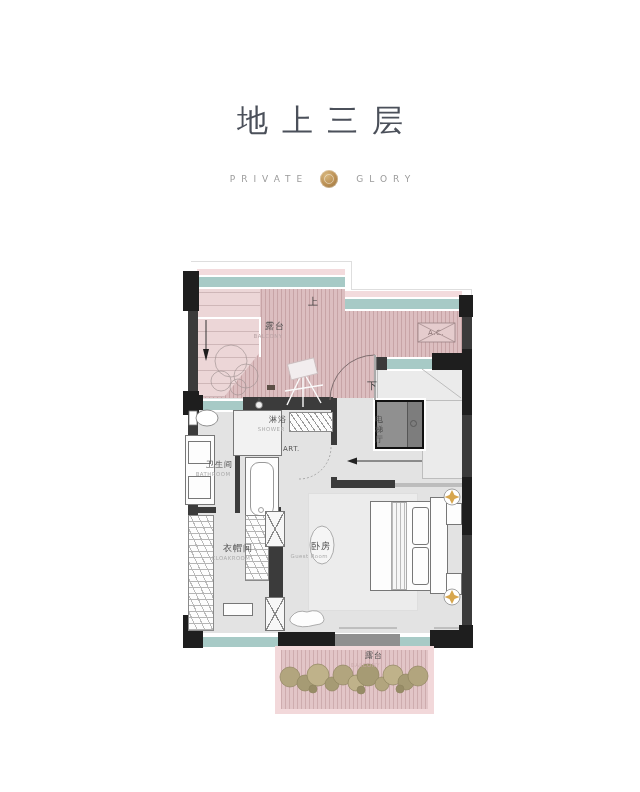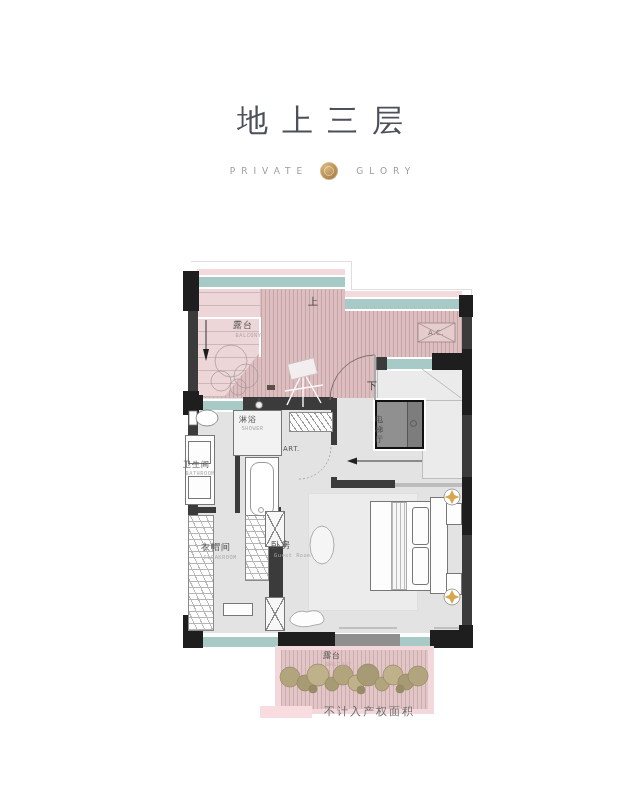--- a/index.html
+++ b/index.html
@@ -3,21 +3,21 @@
 <meta charset="utf-8">
 <style>
   html,body{margin:0;padding:0;background:#fff;}
   .page{position:relative;width:640px;height:792px;background:#ffffff;overflow:hidden;
         font-family:"DejaVu Sans","Liberation Sans",sans-serif;}
 
   
   .title{position:absolute;top:100px;left:0;width:640px;text-align:center;
          font-family:"DejaVu Serif","Liberation Serif",serif;
          font-size:31px;color:#4b505a;letter-spacing:14px;text-indent:14px;font-weight:500;}
-  .brand{position:absolute;top:162px;left:0;width:640px;display:flex;align-items:center;
+  .brand{position:absolute;top:170px;left:0;width:640px;display:flex;align-items:center;
          justify-content:center;gap:12px;}
   .brand .word{font-size:9px;color:#9b9b9b;letter-spacing:6px;text-indent:6px;}
   .seal{width:18px;height:18px;border-radius:50%;
         background:radial-gradient(circle at 35% 30%,#d9b87e 0%,#b98e52 55%,#8f6c3a 100%);
         box-shadow:inset 0 0 0 1px rgba(255,255,255,.35);position:relative;}
   .seal:after{content:"";position:absolute;inset:4px;border-radius:50%;
         border:1px solid rgba(255,255,255,.45);}
 
   
   .plan{position:absolute;left:175px;top:245px;width:297px;height:470px;}
@@ -65,21 +65,21 @@
 
   .whitebox{background:#fdfdfd;border:1px solid #777;}
   .tub-inner{position:absolute;inset:4px;border:1px solid #999;border-radius:9px;background:#fff;}
 
   
   .lift{background:#909090;border:2px solid #111;box-shadow:0 0 0 2px #fff;}
   .lift .door{position:absolute;right:0;top:0;bottom:0;width:14px;background:#7d7d7d;border-left:1px solid #555;}
   .lift .knob{position:absolute;right:5px;top:18px;width:5px;height:5px;border-radius:50%;border:1px solid #5a5a5a;}
 
   
-  .lbl{position:absolute;text-align:left;line-height:1.25;z-index:7;color:#4a4a4a;font-family:Liberation Mono, monospace;}
+  .lbl{position:absolute;text-align:right;line-height:1.25;z-index:7;color:#4a4a4a;}
   .lbl .zh{display:block;font-size:9px;letter-spacing:1px;color:#4c4c4c;}
   .lbl .en{display:block;font-size:6px;letter-spacing:.5px;color:#b9a4a6;transform:scale(.9);}
   .lbl.on-gray .en{color:#ababab;}
   .tag{position:absolute;font-size:10px;color:#3d3d3d;z-index:7;letter-spacing:1px;}
   .tag.small{font-size:7px;color:#555;letter-spacing:.5px;}
 
   
   .overlay{position:absolute;left:0;top:0;z-index:5;pointer-events:none;}
 
   
@@ -296,18 +296,14 @@
     <div class="lbl on-gray" style="left:96px;top:296px;width:60px;">
       <span class="zh">卧房</span>
       <span class="en">Guest Room</span>
     </div>
     <div class="lbl" style="left:148px;top:406px;width:60px;">
       <span class="zh" style="font-size:8px;">露台</span>
       <span class="en" style="color:#caa9ab;">BALCONY</span>
     </div>
   </div>
 
-  <div class="legend">
-    <span class="swatch"></span>
-    <span class="text">不计入产权面积</span>
-  </div>
 
 </div>
 
 </body></html>

